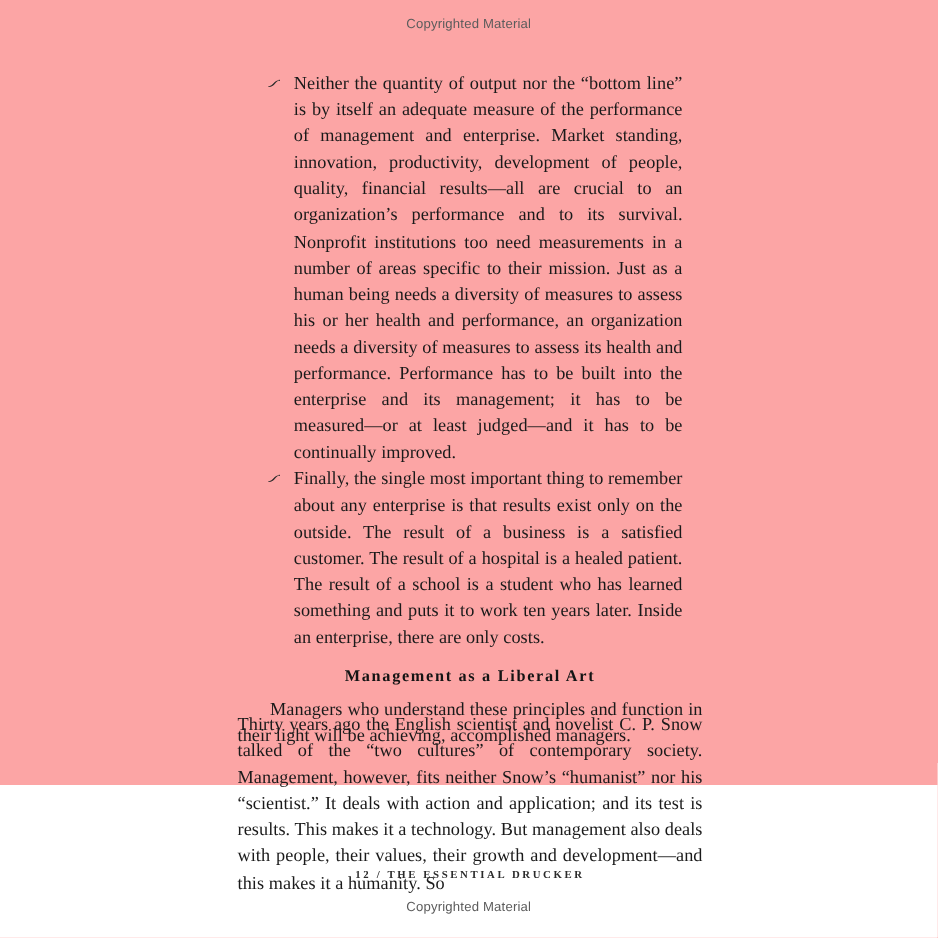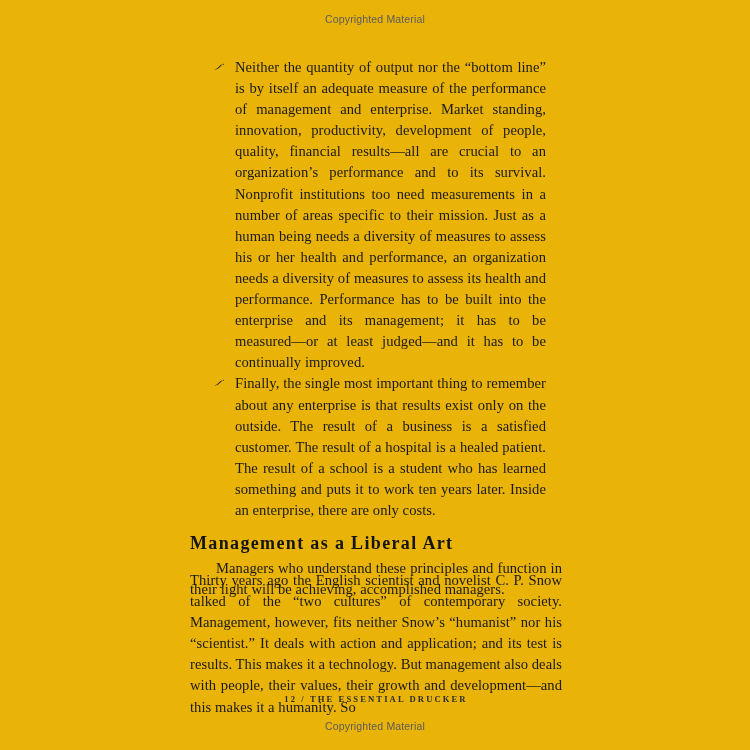--- a/index.html
+++ b/index.html
@@ -14,22 +14,22 @@
     font-family: "Liberation Serif", "DejaVu Serif", serif;
     color: #1a1a1a;
     position: relative;
   }
 
   .page {
     position: absolute;
     left: 0;
     top: 0;
     width: 750px;
-    height: 750px;
-    background: #eab308;
+    height: 628px;
+    background: #fca5a5;
   }
 
   
   .watermark {
     position: absolute;
     left: 0;
     width: 750px;
     text-align: center;
     font-family: "Liberation Sans", "DejaVu Sans", sans-serif;
     font-size: 10.5px;
@@ -89,22 +89,22 @@
 
   
   .gap-sm { height: 21px; }
 
   
   .section-heading {
     position: absolute;
     left: 190px;
     top: 533px;
     width: 372px;
-    text-align: left;
-    font-size: 18px;
+    text-align: center;
+    font-size: 13px;
     font-weight: bold;
     letter-spacing: 1.35px;
     color: #141414;
     white-space: nowrap;
   }
 
   
   .running-foot {
     position: absolute;
     left: 190px;

